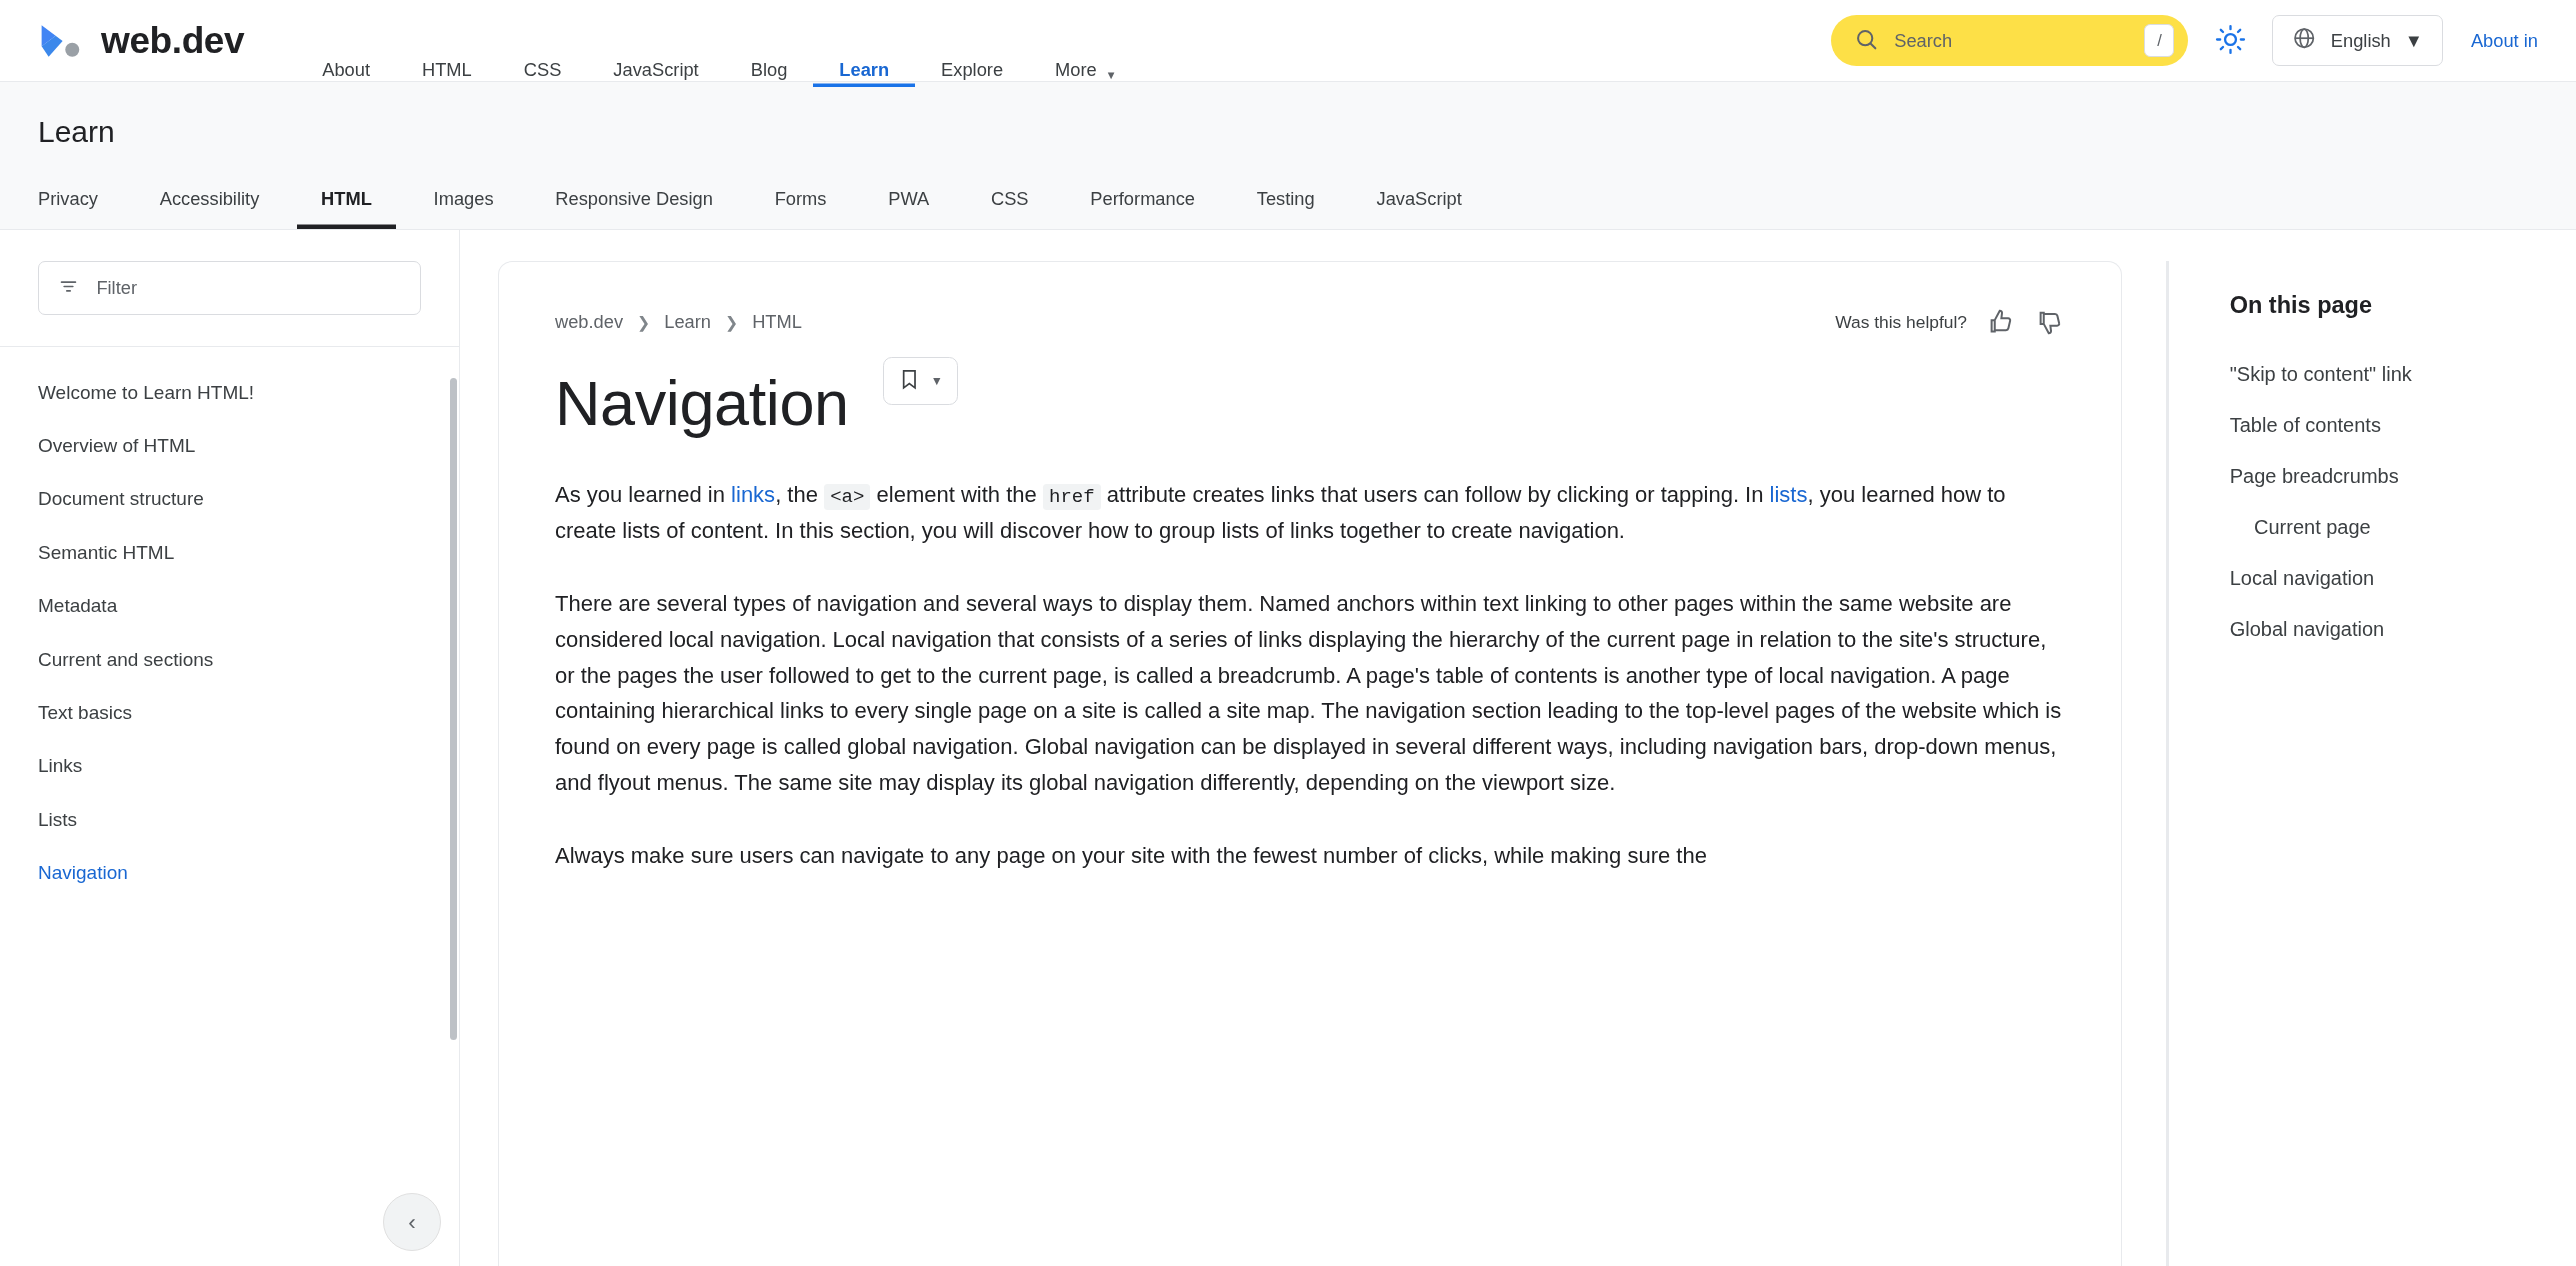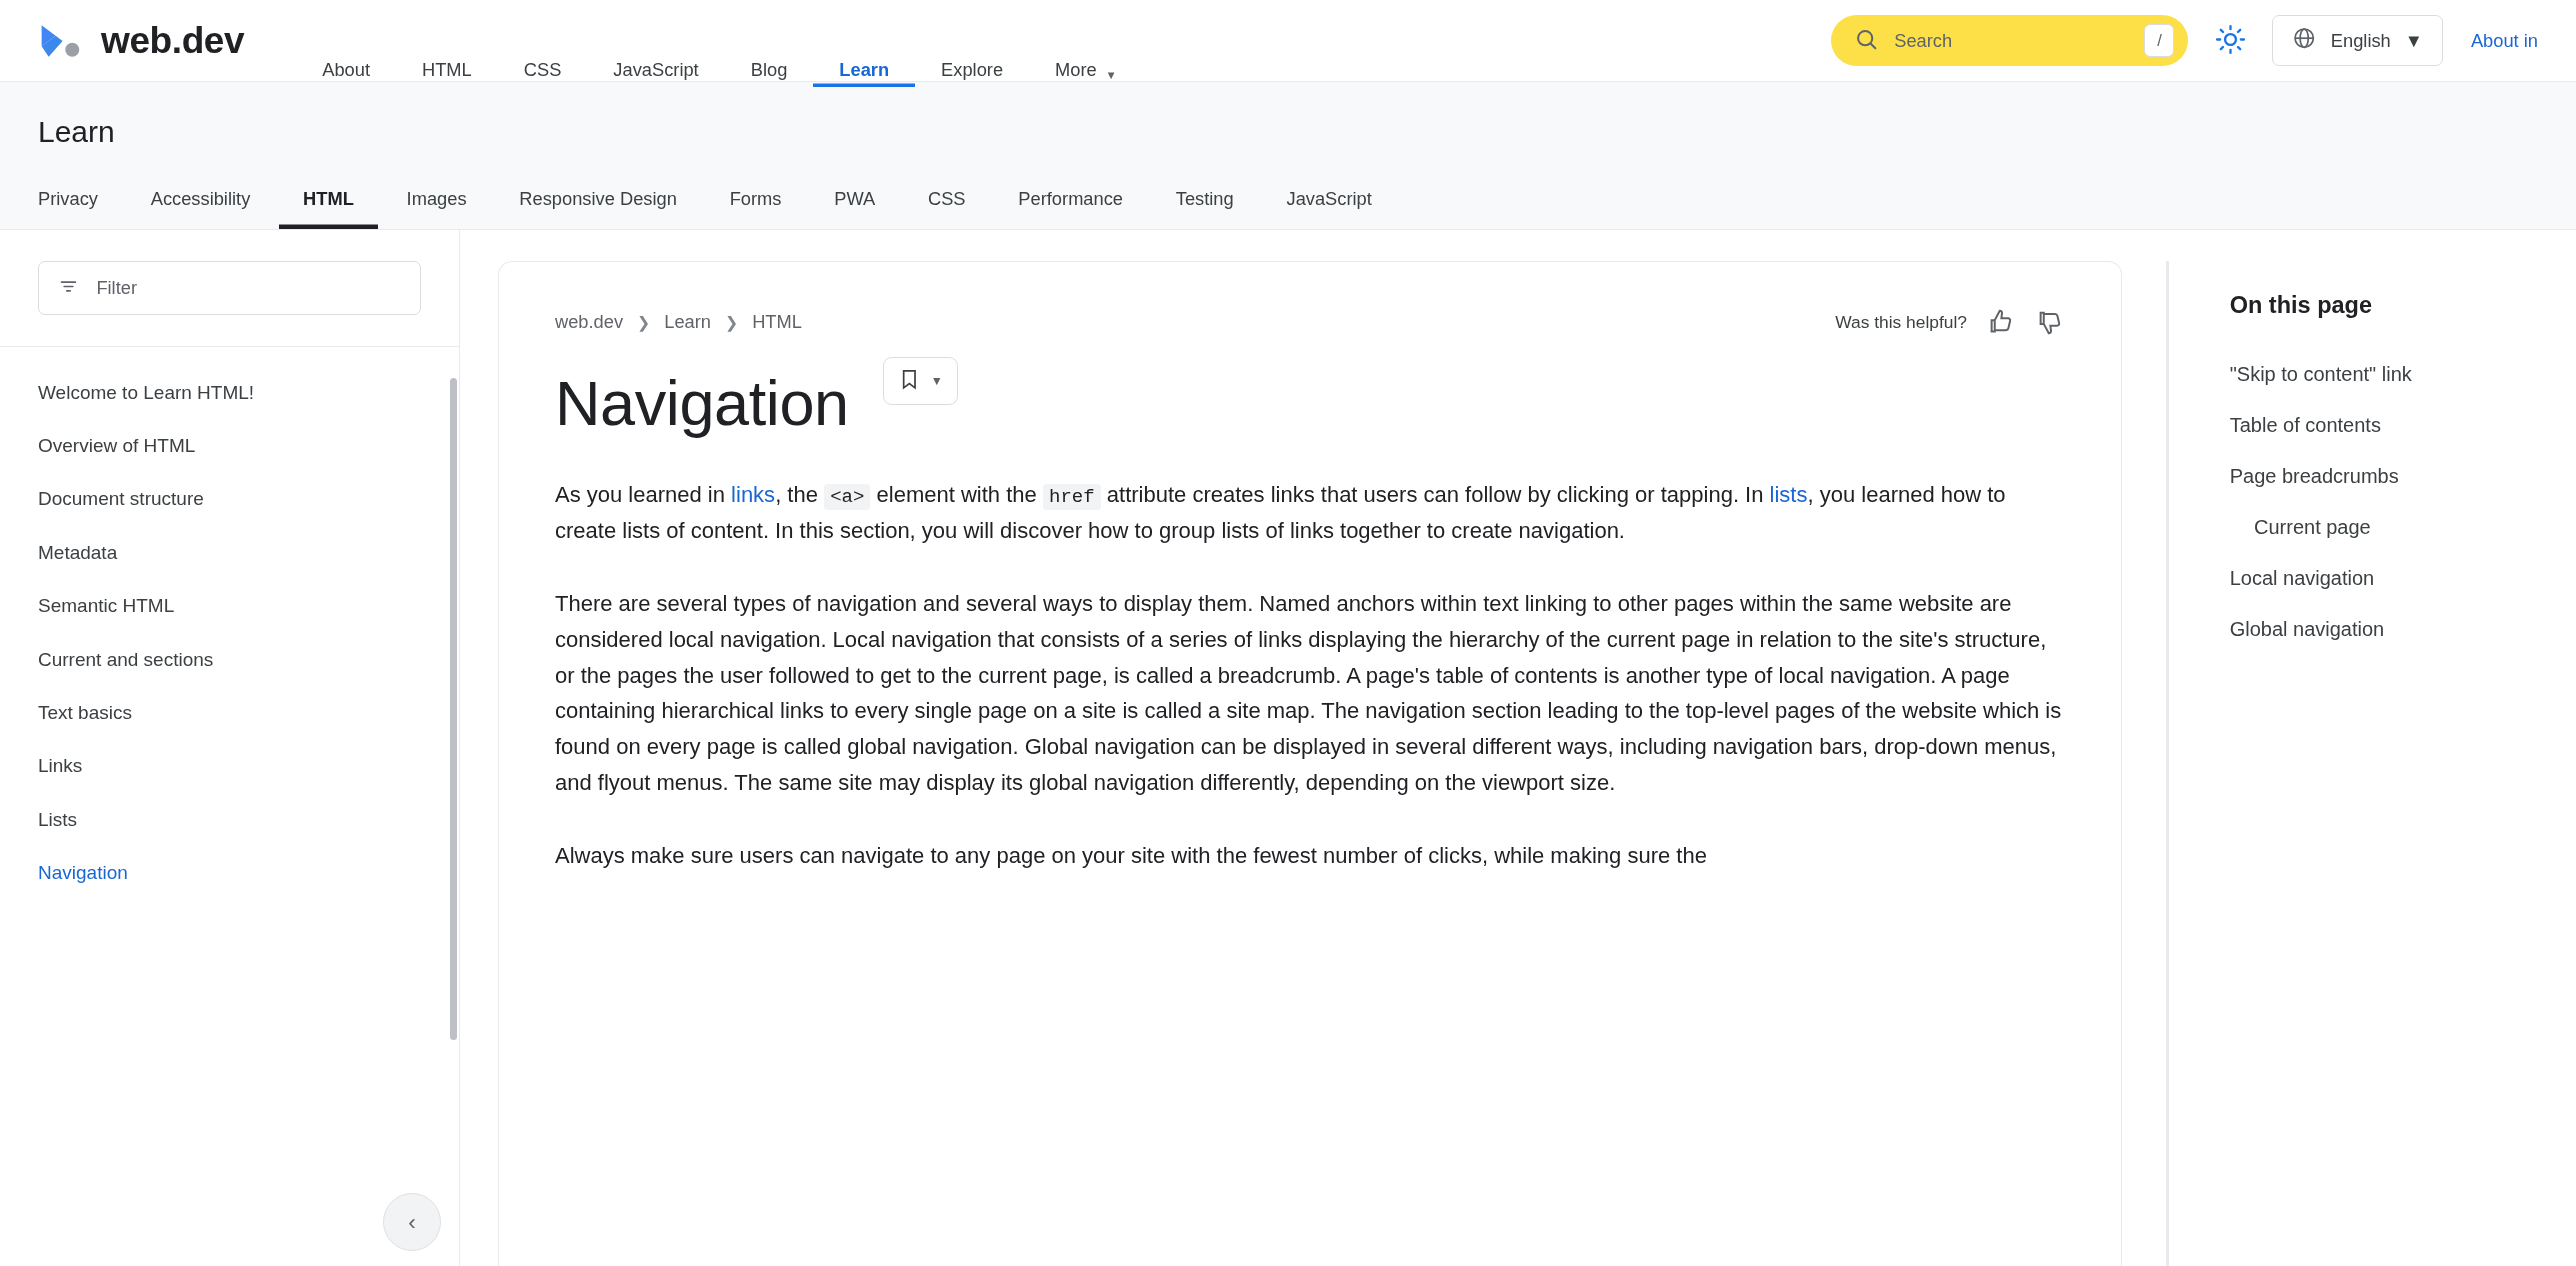--- a/index.html
+++ b/index.html
@@ -124,21 +124,21 @@
     padding: 0 0 0 38px;
   }
   .section-title {
     font-size: 30px;
     padding: 33px 0 19px 0;
     color: #202124;
   }
   .subnav {
     display: flex;
     align-items: flex-end;
-    gap: 4px;
+    gap: 13px;
     height: 61px;
   }
   .subnav-item {
     font-size: 18.3px;
     color: #3c4043;
     padding: 0 24.4px 19px 24.4px;
     cursor: pointer;
     white-space: nowrap;
   }
   .subnav-item:first-child { padding-left: 0; }
@@ -434,22 +434,22 @@
         </svg>
       </span>
       <span class="ph">Filter</span>
     </div>
     <div class="sidebar-sep"></div>
 
     <div class="sidebar-list">
       <div class="sidebar-item"><span>Welcome to Learn HTML!</span></div>
       <div class="sidebar-item"><span>Overview of HTML</span></div>
       <div class="sidebar-item"><span>Document structure</span></div>
+      <div class="sidebar-item"><span>Semantic HTML</span></div>
       <div class="sidebar-item"><span>Metadata</span></div>
-      <div class="sidebar-item"><span>Semantic HTML</span></div>
       <div class="sidebar-item"><span>Current and sections</span></div>
       <div class="sidebar-item"><span>Text basics</span></div>
       <div class="sidebar-item"><span>Links</span></div>
       <div class="sidebar-item"><span>Lists</span></div>
       <div class="sidebar-item current"><span>Navigation</span></div>
     </div>
 
     <div class="sb-scrollbar"></div>
 
     <div class="collapse-btn">

